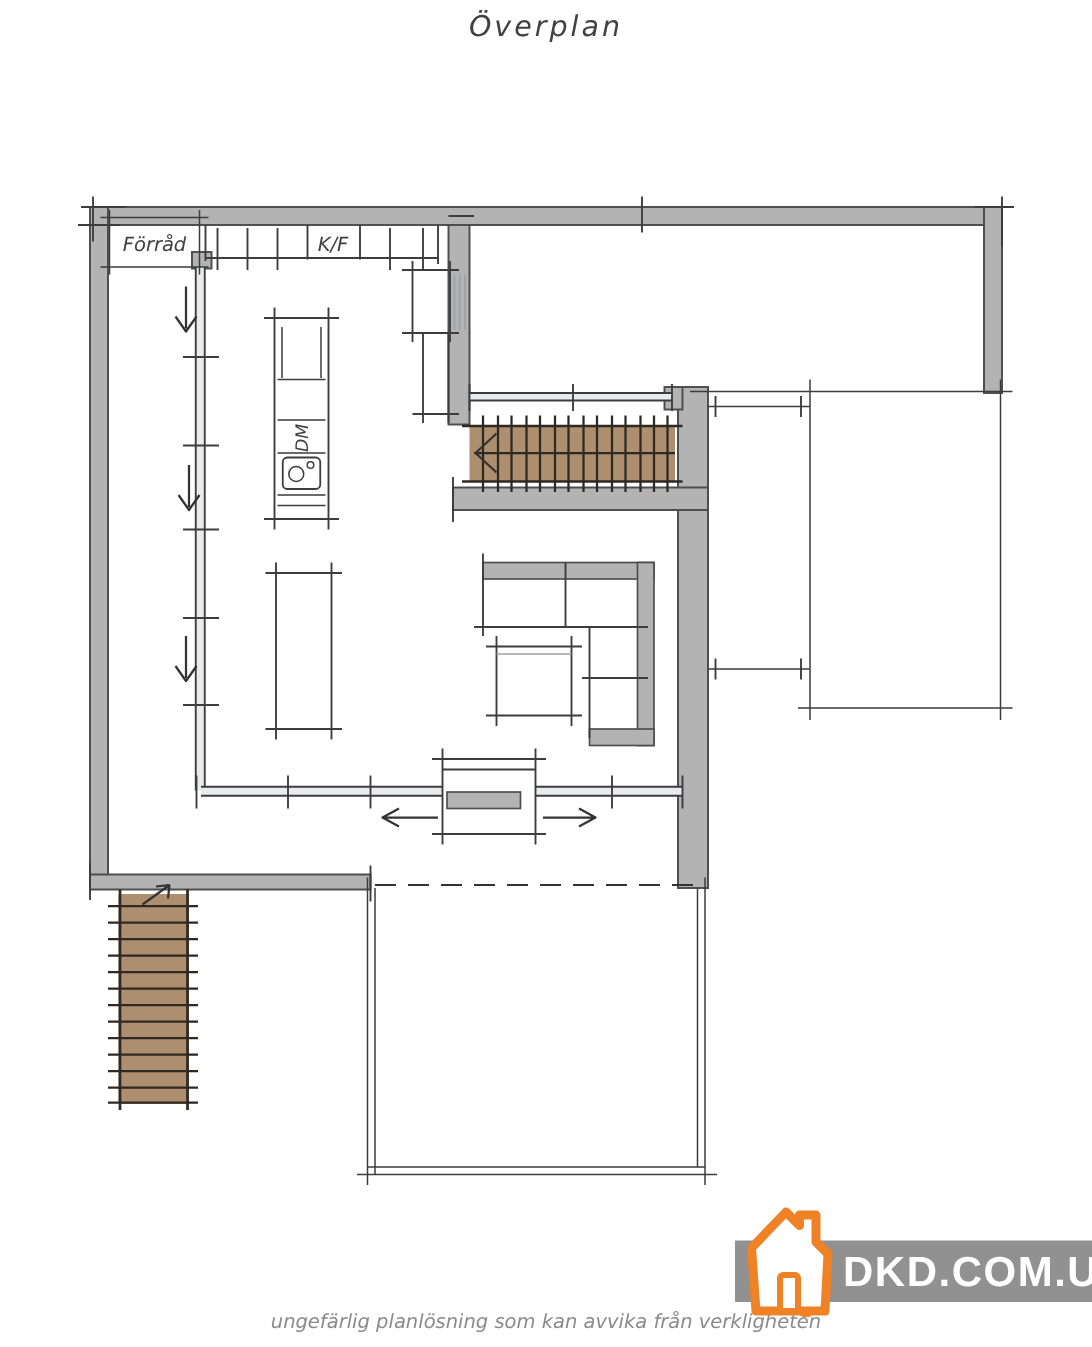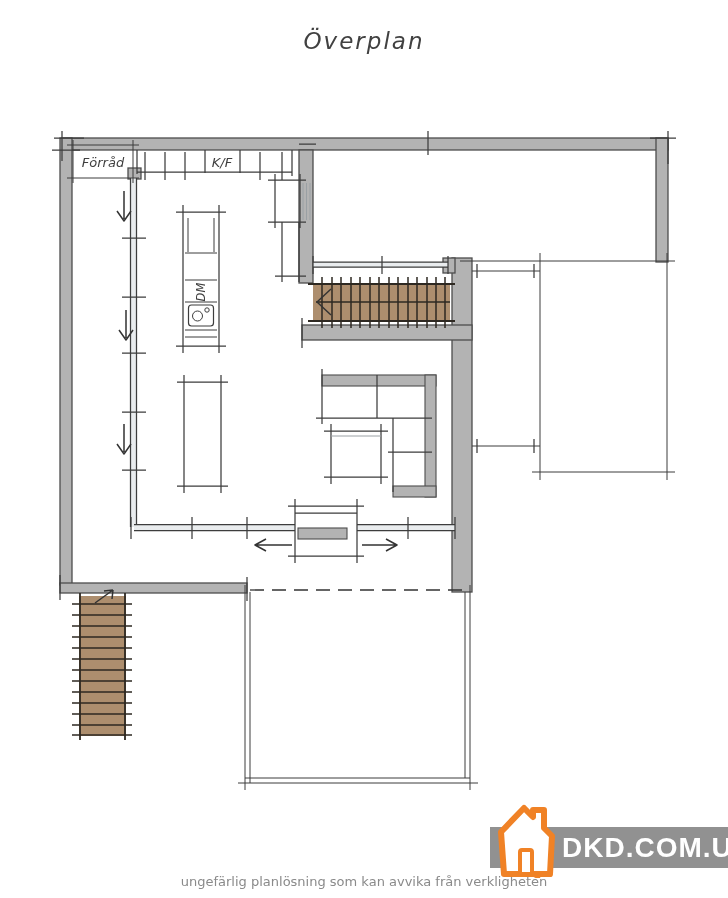--- a/index.html
+++ b/index.html
@@ -4,40 +4,40 @@
 <style>
   :root{
     --wall-fill:#b3b3b3; --wall-stroke:#4d4d4d; --line:#3d3d3d; --light-line:#9aa0a4;
     --glazing-fill:#e9ecee; --stair-fill:#ad8e6e; --stair-tread:#2e2922; --label:#3f3f3f;
     --wm-band:#919191; --wm-accent:#f08226; --wm-text:#ffffff;
     --title:#414141; --caption:#8a8a8a;
   }
   html,body{margin:0;padding:0;background:#fff;}
   #page{position:relative;width:728px;height:898px;background:#fff;overflow:hidden;
         font-family:"DejaVu Sans",sans-serif;}
-  #page-title{position:absolute;top:28px;left:0;width:100%;text-align:center;
+  #page-title{position:absolute;top:7px;left:0;width:100%;text-align:center;
         font-family:cursive, "DejaVu Sans", sans-serif;font-style:italic;
-        font-size:23px;letter-spacing:2px;color:var(--title);}
+        font-size:19px;letter-spacing:2px;color:var(--title);}
   #plan-svg{position:absolute;top:0;left:0;}
   .wall{fill:var(--wall-fill);stroke:var(--wall-stroke);stroke-width:1.3;}
   .ln{fill:none;stroke:var(--line);stroke-width:1.25;stroke-linecap:butt;}
   .thin{fill:none;stroke:var(--line);stroke-width:1.0;}
   .light{fill:none;stroke:var(--light-line);stroke-width:1.0;}
   .glz{fill:var(--glazing-fill);stroke:none;}
   .stair{fill:var(--stair-fill);stroke:none;}
   .tread{fill:none;stroke:var(--stair-tread);stroke-width:1.5;}
   .rail{fill:none;stroke:var(--stair-tread);stroke-width:1.8;}
   .arrow{fill:none;stroke:#333;stroke-width:1.5;stroke-linejoin:round;}
   .dashed{fill:none;stroke:#333;stroke-width:1.3;stroke-dasharray:14 8;}
   .grayfill{fill:var(--wall-fill);stroke:var(--wall-stroke);stroke-width:1.1;}
   .furn{fill:#ffffff;stroke:var(--line);stroke-width:1.2;}
   .plan-label{font-family:cursive,"DejaVu Sans",sans-serif;font-style:italic;
         font-size:13px;fill:var(--label);}
   #caption{position:absolute;top:874px;left:0;width:100%;text-align:center;
-        font-family:cursive,"DejaVu Sans",sans-serif;
+        font-family:cursive,"DejaVu Sans",sans-serif;font-style:italic;
         font-size:13px;color:var(--caption);}
   #watermark{position:absolute;top:827px;left:490px;right:0;height:41px;
         background:var(--wm-band);}
   #wm-text{position:absolute;left:72px;top:0;height:41px;line-height:41px;
         font-family:"Liberation Sans","DejaVu Sans",sans-serif;font-weight:bold;
         font-size:28px;letter-spacing:1px;color:var(--wm-text);}
   #wm-house{position:absolute;left:494px;top:804px;width:64px;height:74px;}
 </style>
 </head>
 <body>

